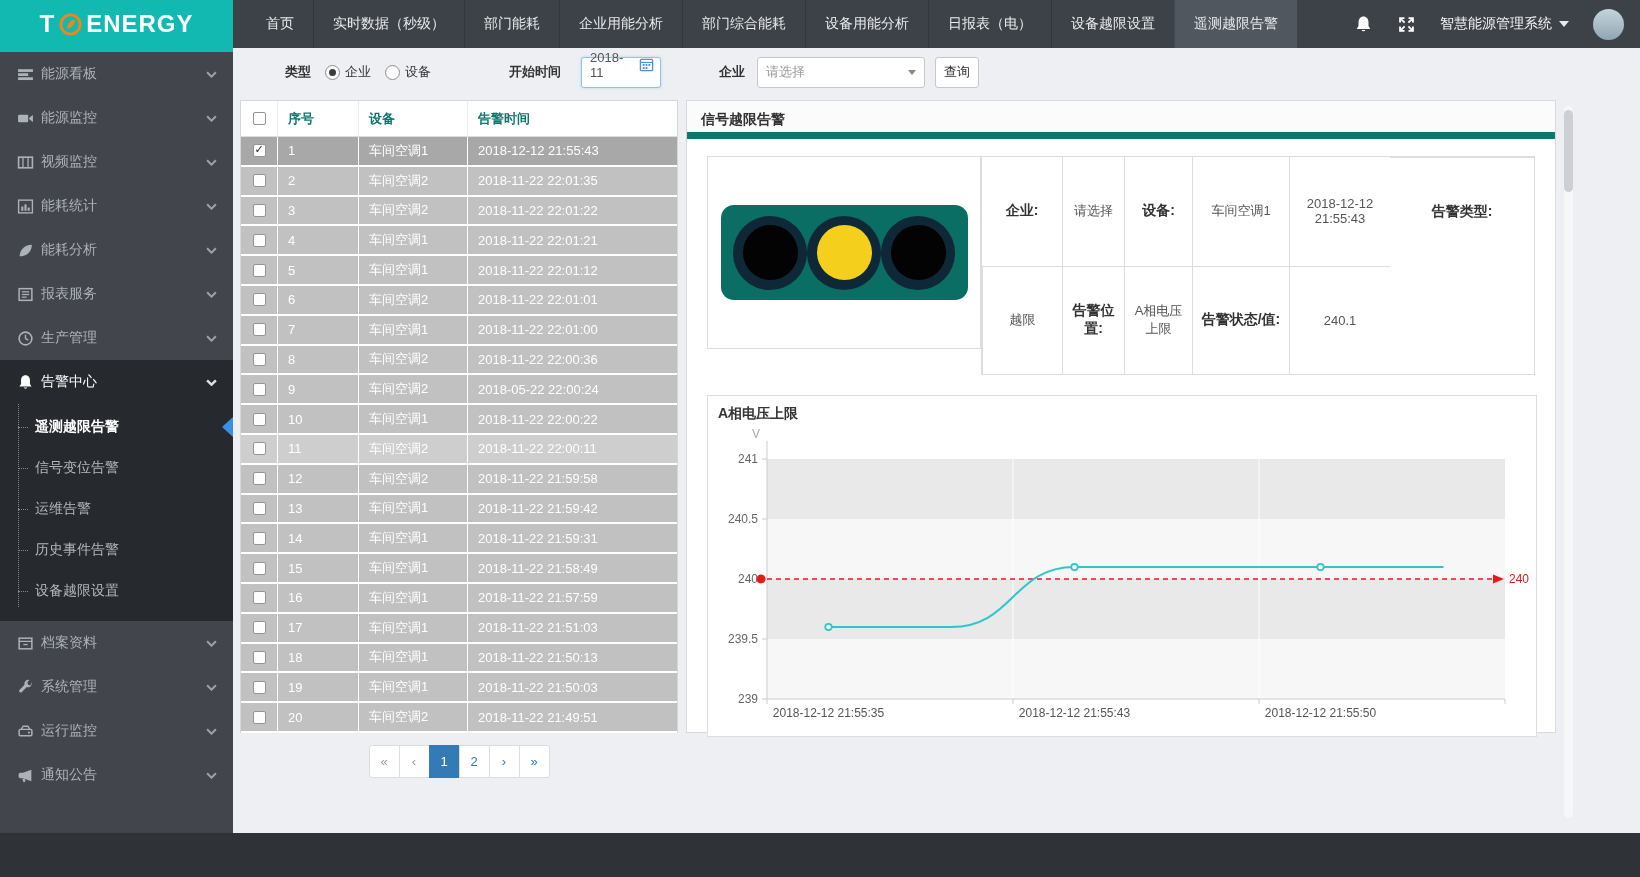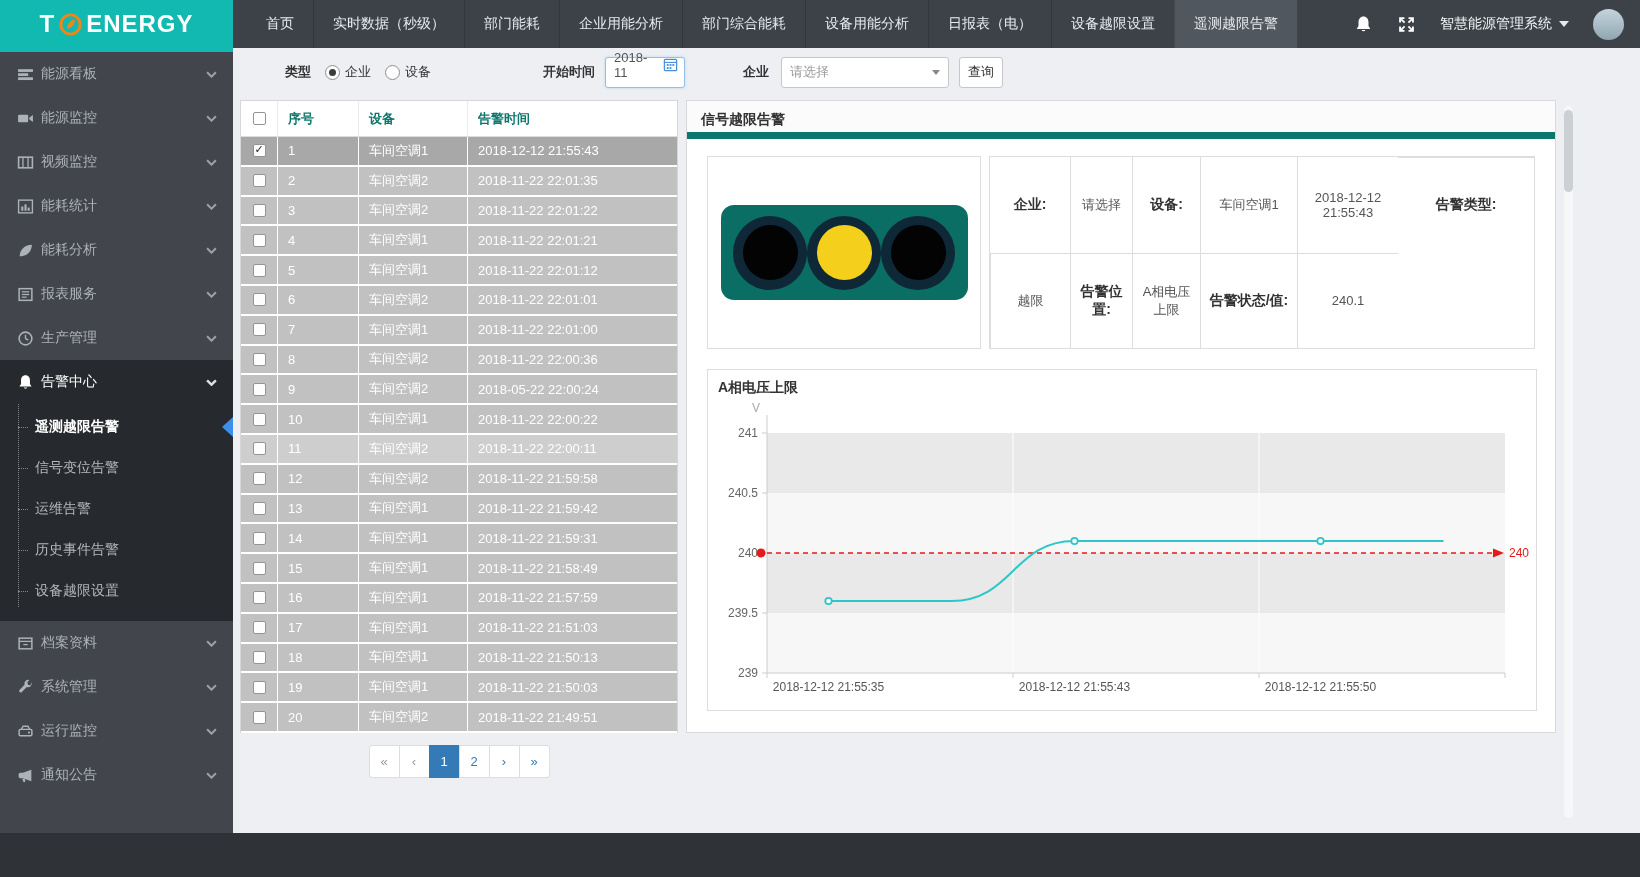--- a/index.html
+++ b/index.html
@@ -42,22 +42,22 @@
 
   
   .main { position:absolute; left:233px; top:48px; width:1407px; height:785px; background:#edeff2; }
 
   
   .filters { position:absolute; left:0; top:2px; height:44px; width:100%; display:flex; align-items:center; padding-left:52px; font-size:13px; color:#333; }
   .f-label { font-weight:bold; }
   .radio-opt { display:flex; align-items:center; gap:5px; margin-left:14px; cursor:pointer; }
   .radio { position:relative; width:15px; height:15px; border-radius:50%; border:1px solid #8f8f8f; background:#fdfdfd; }
   .radio.checked::after { content:""; position:absolute; inset:3px; border-radius:50%; background:#3c3c3c; }
-  .lbl-start { margin-left:112px;text-align:right; }
-  .date-input { margin-left:10px; width:80px; height:31px; background:#fff; border:1px solid #8fc1ea; border-radius:3px; box-shadow:0 0 3px rgba(82,168,236,.35); display:flex; align-items:center; padding:0 6px 15px 8px; gap:5px; cursor:text; }
+  .lbl-start { margin-left:78px;text-align:right; }
+  .date-input { margin-left:20px; width:80px; height:31px; background:#fff; border:1px solid #8fc1ea; border-radius:3px; box-shadow:0 0 3px rgba(82,168,236,.35); display:flex; align-items:center; padding:0 6px 15px 8px; gap:5px; cursor:text; }
   .date-input .dval { flex:1; font-size:13px; color:#555; }
   .lbl-ent { margin-left:58px; }
   .select { margin-left:12px; width:168px; height:31px; background:#fff; border:1px solid #c7c7c7; border-radius:3px; display:flex; align-items:center; padding:0 8px; cursor:pointer; }
   .select .sval { flex:1; font-size:13px; color:#9a9a9a; }
   .sel-caret { width:0; height:0; border-left:4px solid transparent; border-right:4px solid transparent; border-top:5px solid #888; }
   .btn-query { margin-left:10px; width:44px; height:31px; background:#fff; border:1px solid #c7c7c7; border-radius:3px; font-size:13px; color:#333; display:flex; align-items:center; justify-content:center; cursor:pointer; }
 
   
   .table-card { position:absolute; left:7px; top:52px; width:438px; height:633px; background:#fff; border:1px solid #d6d6d6; }
   .t-header { display:grid; grid-template-columns:37px 81px 109px 1fr; height:36px; background:#fff; border-bottom:1px solid #ddd; }
@@ -84,21 +84,21 @@
   
   .right-panel { position:absolute; left:453px; top:52px; width:870px; height:633px; background:#fff; border:1px solid #d9d9d9; }
   .panel-header { height:38px; line-height:37px; padding:0 14px; background:#fbfbfb; border-bottom:7px solid #0f766e; font-size:14px; font-weight:bold; color:#333; }
   .panel-body { padding:17px 20px; }
   .top-row { display:flex; }
   .light-box { width:274px; height:193px; border:1px solid #ddd; display:flex; align-items:center; justify-content:center; background:#fff; }
   .traffic-light { width:247px; height:95px; background:#0b6e64; border-radius:13px; display:flex; align-items:center; justify-content:center; }
   .tl-ring { width:74px; height:74px; border-radius:50%; background:#0e2837; display:flex; align-items:center; justify-content:center; }
   .tl-bulb { width:55px; height:55px; border-radius:50%; background:#030303; }
   .tl-bulb.on-yellow { background:#f4d01d; }
-  .info-grid { flex:1; margin-left:8px; height:193px; border:1px solid #ddd; display:grid; grid-template-columns:80px 62px 68px 97px 101px 1fr; grid-auto-rows:1fr; }
+  .info-grid { flex:1; height:219px; border:1px solid #ddd; display:grid; grid-template-columns:80px 62px 68px 97px 101px 1fr; grid-auto-rows:1fr; }
   .ig-cell { display:flex; align-items:center; justify-content:center; text-align:center; border-left:1px solid #ddd; border-top:1px solid #ddd; padding:0 4px; font-size:13px; color:#555; }
   .ig-cell.c0 { border-left:none; }
   .ig-cell.r0 { border-top:none; }
   .ig-label { font-weight:bold; font-size:14px; color:#333; }
 
   
   .chart-card { margin-top:20px; width:830px; height:342px; border:1px solid #ddd; position:relative; background:#fff; }
   .chart-title { position:absolute; top:9px; left:10px; font-size:14px; font-weight:bold; color:#333; z-index:2; }
   #chart-svg { position:absolute; left:0; top:0; }
   #chart-svg text { font-family:"Liberation Sans","DejaVu Sans",sans-serif; }

